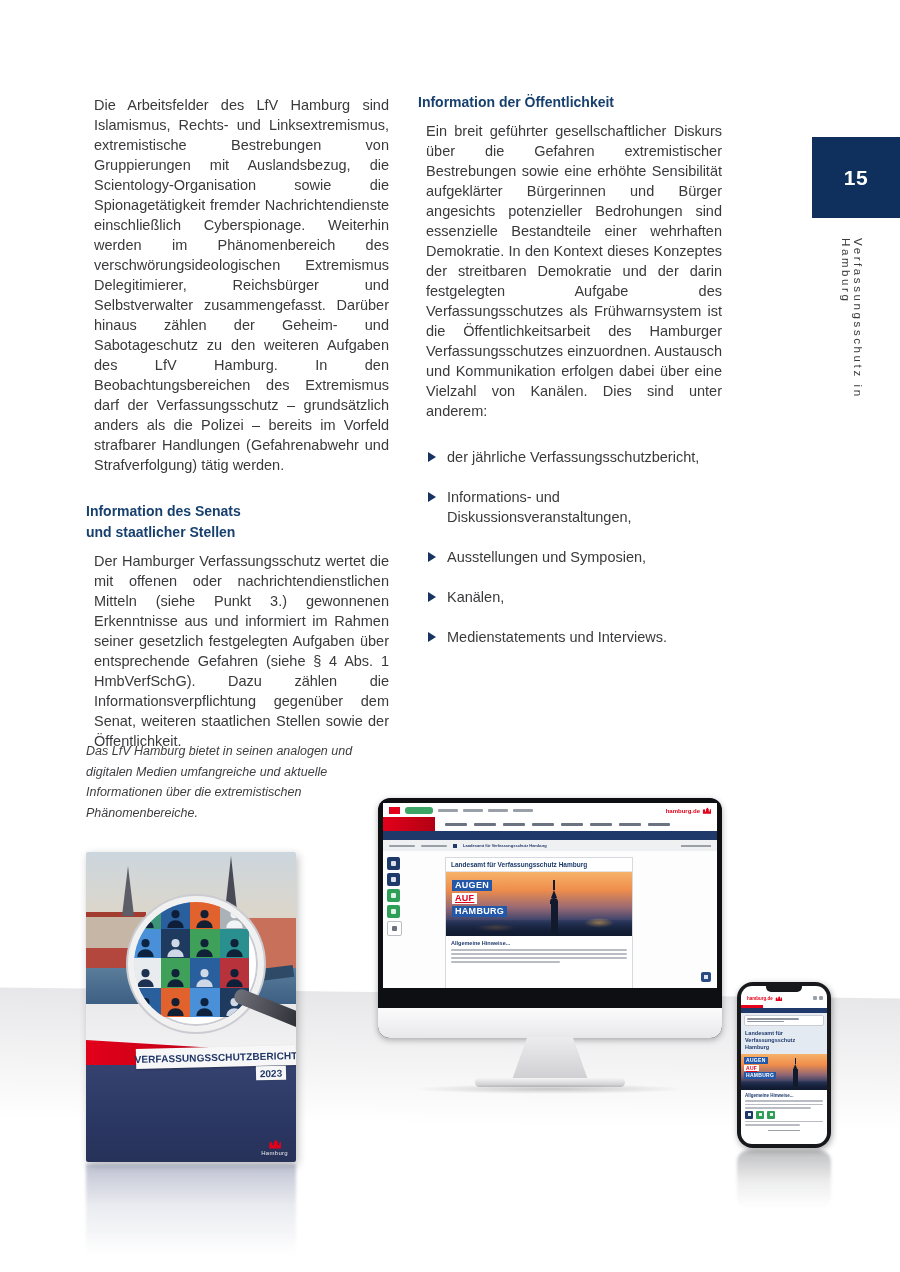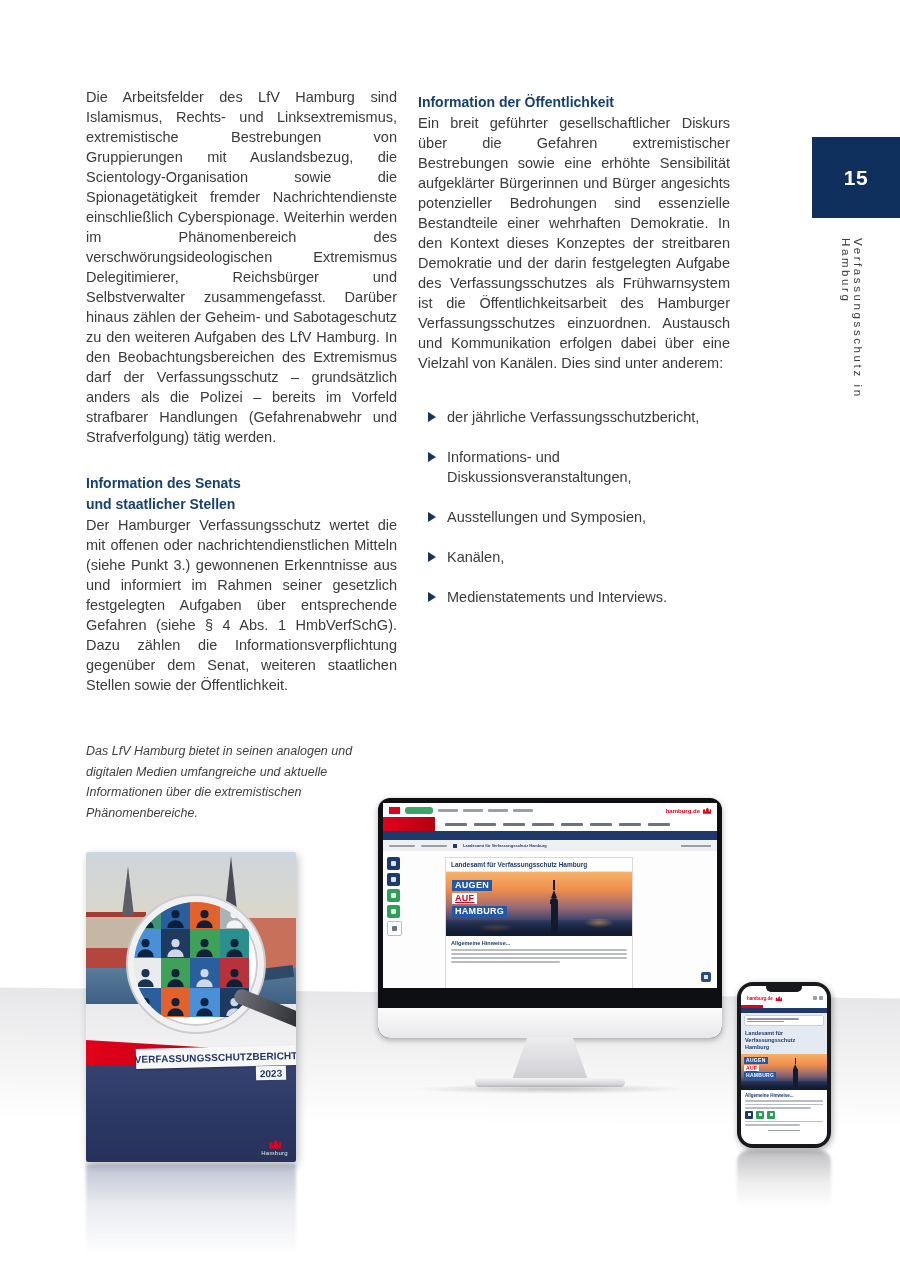--- a/index.html
+++ b/index.html
@@ -3,25 +3,25 @@
 <meta charset="utf-8">
 <style>
   html,body{margin:0;padding:0;background:#ffffff;}
   .page{position:relative;width:900px;height:1272px;background:#ffffff;overflow:hidden;
         font-family:"Liberation Sans",sans-serif;color:#3a3a3c;}
 
   
   .col{position:absolute;top:87px;}
   .col-left{left:86px;width:311px;}
   .col-right{left:418px;width:312px;}
-  p.body{margin:0;font-size:14.5px;line-height:20px;text-align:justify;hyphens:auto;color:#3a3a3c;}
+  p.body{margin:8px;font-size:14.5px;line-height:20px;text-align:justify;hyphens:auto;color:#3a3a3c;}
   h3.sec{margin:0;font-size:14px;line-height:21px;font-weight:700;color:#17406e;white-space:pre-line;}
   .col-left h3.sec{margin-top:26px;}
   .col-right h3.sec{margin-top:5px;}
-  ul.bullets{list-style:none;margin:34px 0 0 0;padding:0;}
+  ul.bullets{list-style:none;margin:26px 0 0 0;padding:0;}
   ul.bullets li{display:flex;gap:11px;margin:0 0 20px 10px;font-size:14.5px;line-height:20px;color:#3a3a3c;}
   .tri{flex:0 0 auto;width:0;height:0;margin-top:5px;
        border-left:8px solid #17335f;border-top:5px solid transparent;border-bottom:5px solid transparent;}
   .caption{position:absolute;left:86px;top:741px;width:282px;font-style:italic;
            font-size:12.5px;line-height:20.5px;color:#3f3f42;}
 
   
   .pagenum-box{position:absolute;left:812px;top:137px;width:88px;height:81px;background:#0f2f5c;
                display:flex;align-items:center;justify-content:center;}
   .pagenum{color:#ffffff;font-size:21px;font-weight:700;letter-spacing:.5px;}

